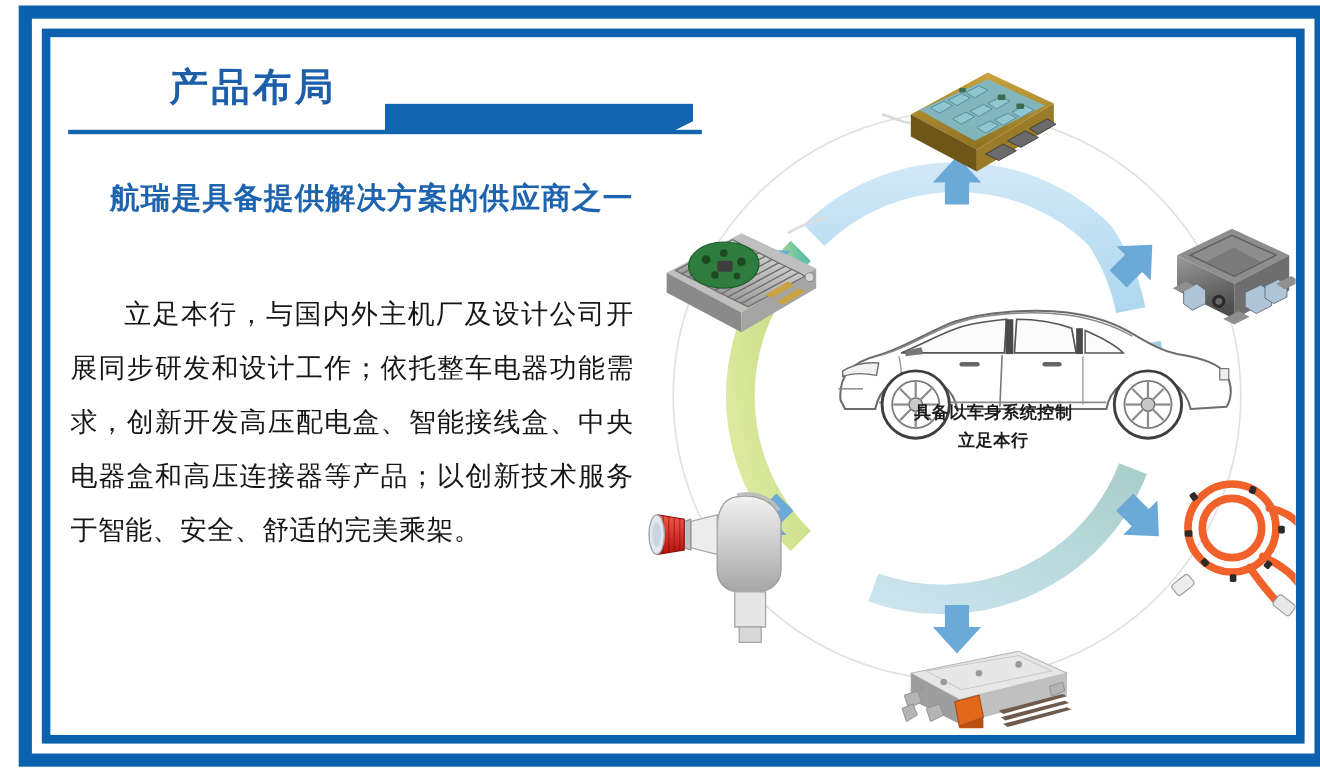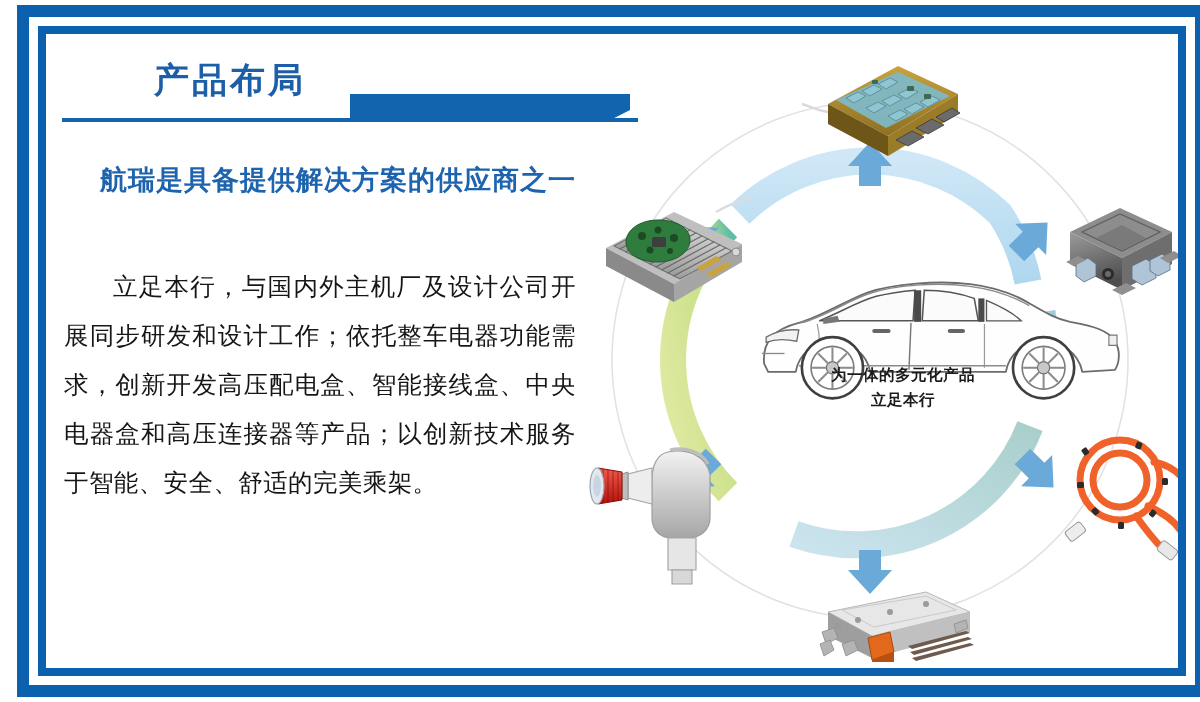--- a/index.html
+++ b/index.html
@@ -467,20 +467,20 @@
             <path d="M110 84 L130 72 L136 75 L116 87 Z"></path>
           </g>
           <circle cx="140" cy="62" r="4" fill="#D8D8D8" stroke="#8C8C8C" stroke-width="1"></circle>
 
           <path d="M120 22 C134 14 144 10 156 8" stroke="#DCDCDC" stroke-width="2.4" fill="none"></path>
         </g>
 
       </svg>
 
       <div id="center-caption">
-        <div>为一体的多元化产品</div>
+        <div>具备以车身系统控制</div>
         <div>立足本行</div>
       </div>
 
     </div>
 
   </div>
 </div>
 
 </body></html>

